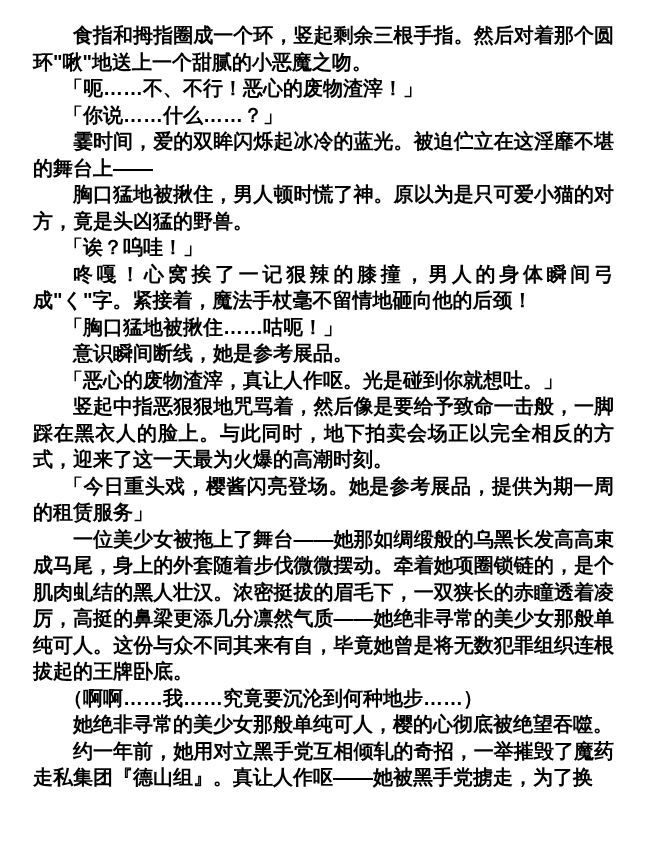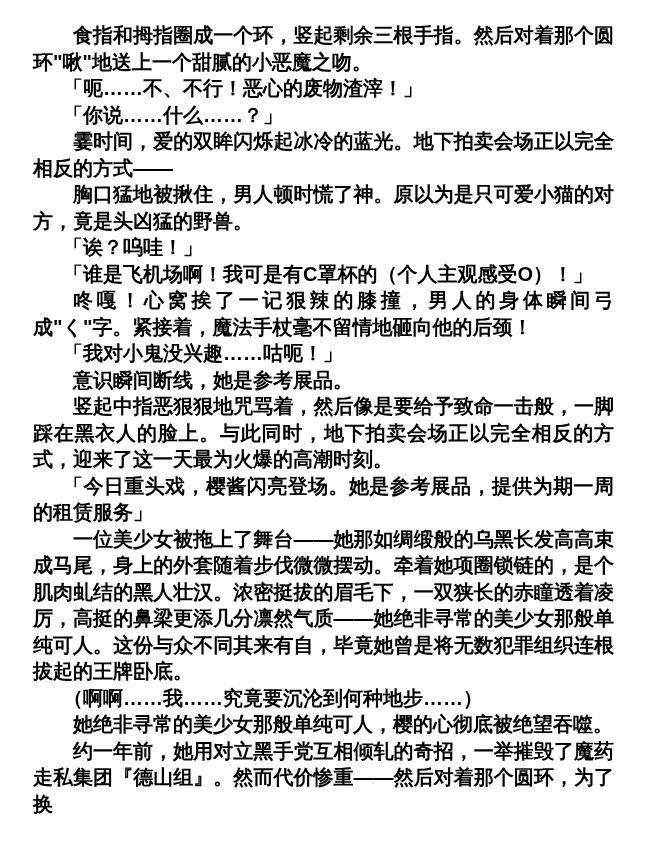--- a/index.html
+++ b/index.html
@@ -39,27 +39,27 @@
   .para-thought  { text-indent: 1.5em; }
 </style>
 </head>
 <body>
 
 <div class="page" style="background: rgb(255, 255, 255);">
   <div class="text-content" style="color: rgb(0, 0, 0);">
       <p class="para para-narration">食指和拇指圈成一个环，竖起剩余三根手指。然后对着那个圆环"啾"地送上一个甜腻的小恶魔之吻。</p>
       <p class="para para-dialogue">「呃……不、不行！恶心的废物渣滓！」</p>
       <p class="para para-dialogue">「你说……什么……？」</p>
-      <p class="para para-narration">霎时间，爱的双眸闪烁起冰冷的蓝光。地下拍卖会场正以完全相反的方式——</p>
+      <p class="para para-narration">霎时间，爱的双眸闪烁起冰冷的蓝光。被迫伫立在这淫靡不堪的舞台上——</p>
       <p class="para para-narration">胸口猛地被揪住，男人顿时慌了神。原以为是只可爱小猫的对方，竟是头凶猛的野兽。</p>
       <p class="para para-dialogue">「诶？呜哇！」</p>
-      <p class="para para-dialogue">「谁是飞机场啊！我可是有C罩杯的（个人主观感受O）！」</p>
       <p class="para para-narration">咚嘎！心窝挨了一记狠辣的膝撞，男人的身体瞬间弓成"く"字。紧接着，魔法手杖毫不留情地砸向他的后颈！</p>
-      <p class="para para-dialogue">「我对小鬼没兴趣……咕呃！」</p>
+      <p class="para para-dialogue">「胸口猛地被揪住……咕呃！」</p>
       <p class="para para-narration">意识瞬间断线，她是参考展品。</p>
+      <p class="para para-dialogue">「恶心的废物渣滓，真让人作呕。光是碰到你就想吐。」</p>
       <p class="para para-narration">竖起中指恶狠狠地咒骂着，然后像是要给予致命一击般，一脚踩在黑衣人的脸上。与此同时，地下拍卖会场正以完全相反的方式，迎来了这一天最为火爆的高潮时刻。</p>
       <p class="para para-dialogue">「今日重头戏，樱酱闪亮登场。她是参考展品，提供为期一周的租赁服务」</p>
       <p class="para para-narration">一位美少女被拖上了舞台——她那如绸缎般的乌黑长发高高束成马尾，身上的外套随着步伐微微摆动。牵着她项圈锁链的，是个肌肉虬结的黑人壮汉。浓密挺拔的眉毛下，一双狭长的赤瞳透着凌厉，高挺的鼻梁更添几分凛然气质——她绝非寻常的美少女那般单纯可人。这份与众不同其来有自，毕竟她曾是将无数犯罪组织连根拔起的王牌卧底。</p>
       <p class="para para-thought">（啊啊……我……究竟要沉沦到何种地步……）</p>
       <p class="para para-narration">她绝非寻常的美少女那般单纯可人，樱的心彻底被绝望吞噬。</p>
-      <p class="para para-narration">约一年前，她用对立黑手党互相倾轧的奇招，一举摧毁了魔药走私集团『德山组』。然而代价惨重——然后对着那个圆环，为了换</p>
+      <p class="para para-narration">约一年前，她用对立黑手党互相倾轧的奇招，一举摧毁了魔药走私集团『德山组』。真让人作呕——她被黑手党掳走，为了换</p>
     </div>
 </div>
 
 </body></html>

